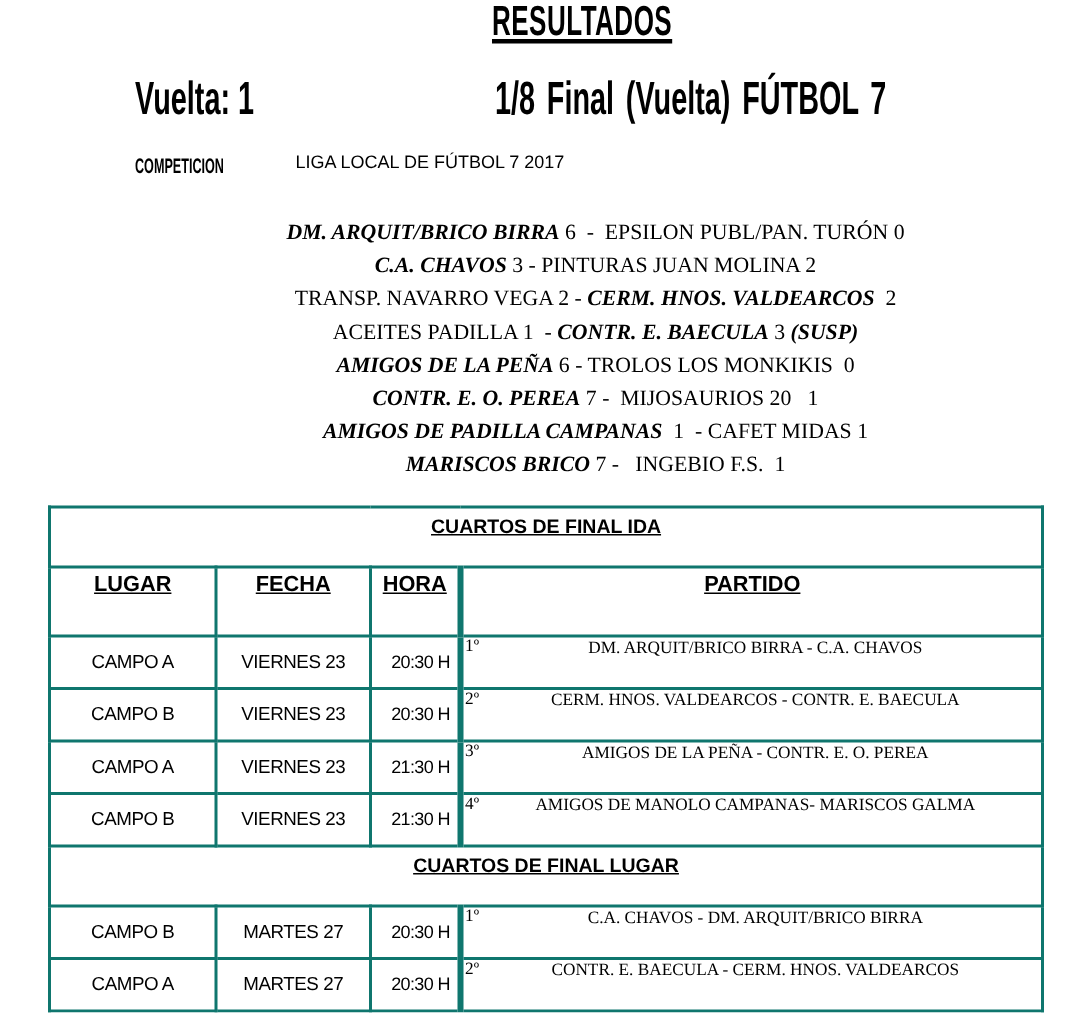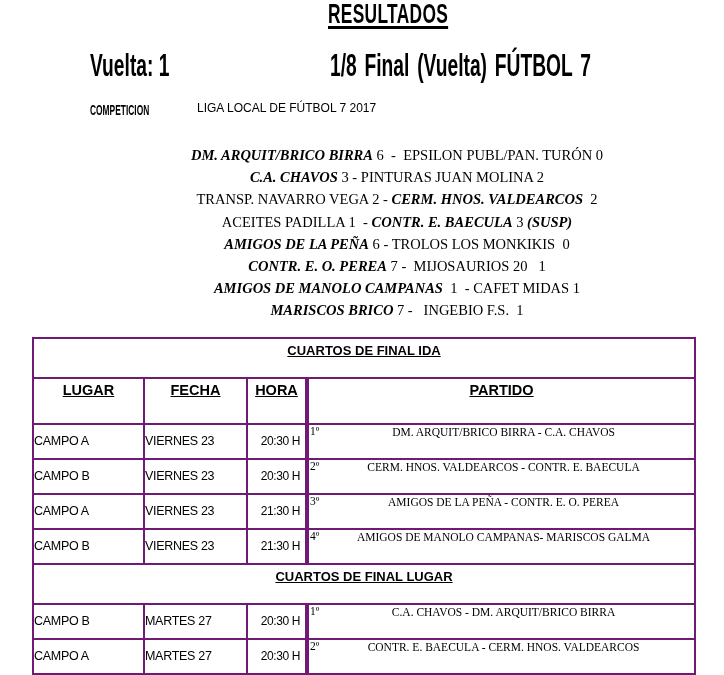--- a/index.html
+++ b/index.html
@@ -7,28 +7,28 @@
   .condensed { font-family:"Liberation Sans", sans-serif; font-weight:bold; transform-origin:left top; display:inline-block; white-space:nowrap; }
   .title { position:absolute; left:328px; top:-2px; font-size:28px; text-decoration:underline; text-decoration-thickness:3px; text-underline-offset:3px; transform:scaleX(0.62); letter-spacing:0.5px; }
   .vuelta { position:absolute; left:90px; top:48px; font-size:31px; transform:scaleX(0.62); }
   .fase { position:absolute; left:330px; top:48px; font-size:31px; transform:scaleX(0.62); word-spacing:4px; }
   .comp-label { position:absolute; left:90px; top:102px; font-size:14px; transform:scaleX(0.6); }
   .comp-value { position:absolute; left:197px; top:101px; font-family:"Liberation Sans", sans-serif; font-size:12px; white-space:nowrap; }
   .results { position:absolute; left:0; top:144px; width:794px; text-align:center; font-family:"Liberation Serif", serif; font-size:14.5px; }
   .results .line { height:22.2px; line-height:22px; white-space:pre; }
   .results .win { font-weight:bold; font-style:italic; }
   table.sched { position:absolute; left:32px; top:337px; width:662px; border-collapse:collapse; table-layout:fixed; }
-  table.sched td { border:2px solid #701a75; padding:0; vertical-align:top; }
+  table.sched td { border:2px solid #0f766e; padding:0; vertical-align:top; }
   table.sched td.col-partido { border-left-width:4px; }
   .sect { height:38px; text-align:center; font-family:"Liberation Sans", sans-serif; font-weight:bold; font-size:13px; }
   .sect span { display:inline-block; margin-top:4px; text-decoration:underline; }
   .hdr td { height:44px; text-align:center; font-family:"Liberation Sans", sans-serif; font-weight:bold; font-size:14.5px; }
   .hdr span { display:inline-block; margin-top:3px; text-decoration:underline; }
   .row td { height:33px; }
-  .row .cell-c { text-align:left; font-family:"Liberation Sans", sans-serif; font-size:12.5px; line-height:33px; letter-spacing:-0.3px; }
+  .row .cell-c { text-align:center; font-family:"Liberation Sans", sans-serif; font-size:12.5px; line-height:33px; letter-spacing:-0.3px; }
   .row .cell-h { text-align:right; padding-right:5px; font-family:"Liberation Sans", sans-serif; font-size:12px; line-height:33px; letter-spacing:-0.4px; }
   .partido { position:relative; font-family:"Liberation Serif", serif; font-size:11.5px; }
   .partido .num { position:absolute; left:1px; top:0px; }
   .partido .match { display:block; text-align:center; padding-top:1px; padding-left:4px; white-space:nowrap; }
 </style>
 </head>
 <body>
 
 <div class="condensed title">RESULTADOS</div>
 <div class="condensed vuelta">Vuelta:  1</div>
@@ -36,21 +36,21 @@
 <div class="condensed comp-label">COMPETICION</div>
 <div class="comp-value">LIGA LOCAL DE FÚTBOL 7 2017</div>
 
 <div class="results">
   <div class="line"><span class="win">DM. ARQUIT/BRICO BIRRA</span> <span>6</span>  -  <span>EPSILON PUBL/PAN. TURÓN</span> <span>0</span></div>
   <div class="line"><span class="win">C.A. CHAVOS</span> <span>3</span> - <span>PINTURAS JUAN MOLINA</span> <span>2</span></div>
   <div class="line"><span>TRANSP. NAVARRO VEGA</span> <span>2</span> - <span class="win">CERM. HNOS. VALDEARCOS</span>  <span>2</span></div>
   <div class="line"><span>ACEITES PADILLA</span> <span>1</span>  - <span class="win">CONTR. E. BAECULA</span> <span>3</span> <span class="win">(SUSP)</span></div>
   <div class="line"><span class="win">AMIGOS DE LA PEÑA</span> <span>6</span> - <span>TROLOS LOS MONKIKIS</span>  <span>0</span></div>
   <div class="line"><span class="win">CONTR. E. O. PEREA</span> <span>7</span> -  <span>MIJOSAURIOS 20</span>   <span>1</span></div>
-  <div class="line"><span class="win">AMIGOS DE MANOLO CAMPANAS</span>  <span>1</span>  - <span>CAFET MIDAS</span> <span>1</span></div>
+  <div class="line"><span class="win">AMIGOS DE PADILLA CAMPANAS</span>  <span>1</span>  - <span>CAFET MIDAS</span> <span>1</span></div>
   <div class="line"><span class="win">MARISCOS BRICO</span> <span>7</span> -   <span>INGEBIO F.S.</span>  <span>1</span></div>
 </div>
 
 <table class="sched">
   <colgroup>
     <col style="width:111px">
       <col style="width:103px">
       <col style="width:60px">
       <col style="width:388px">
   </colgroup>

